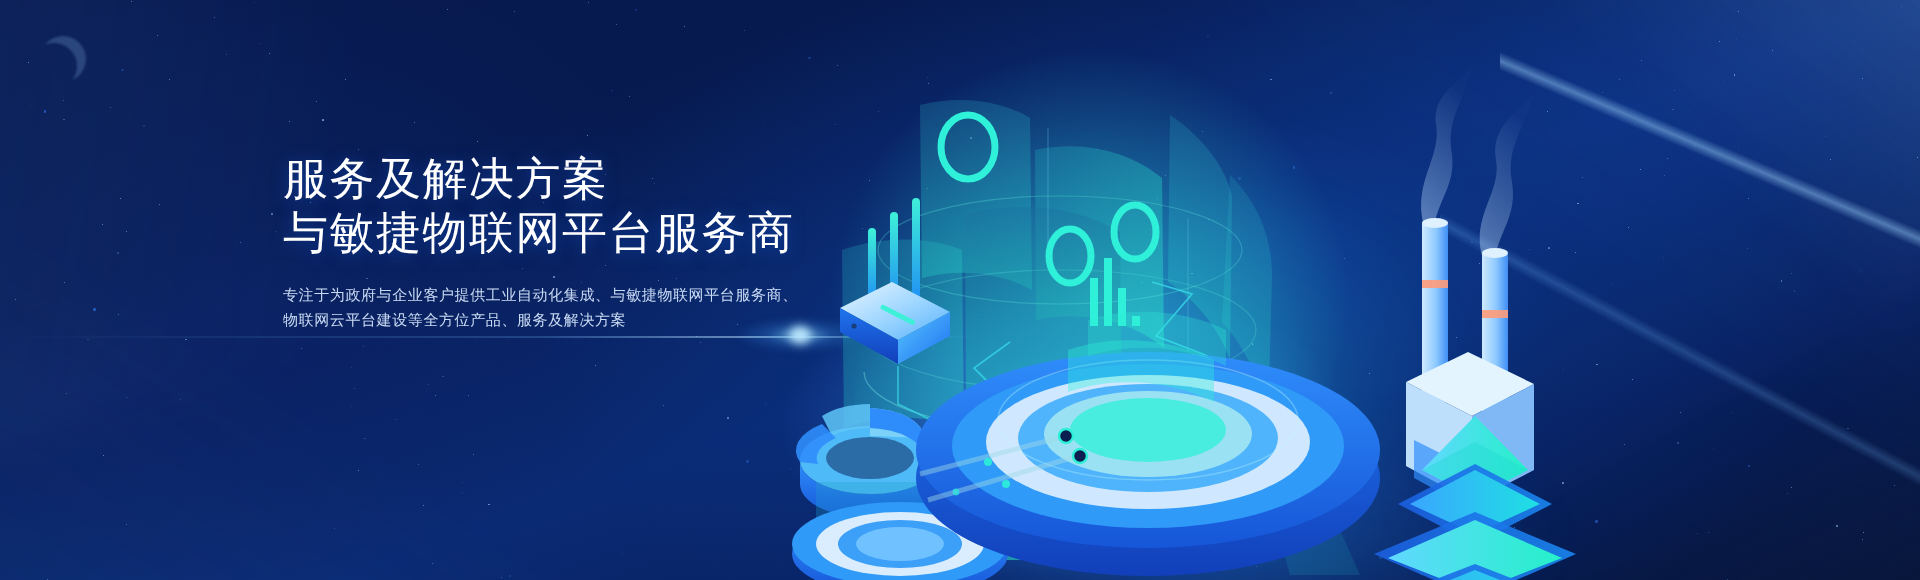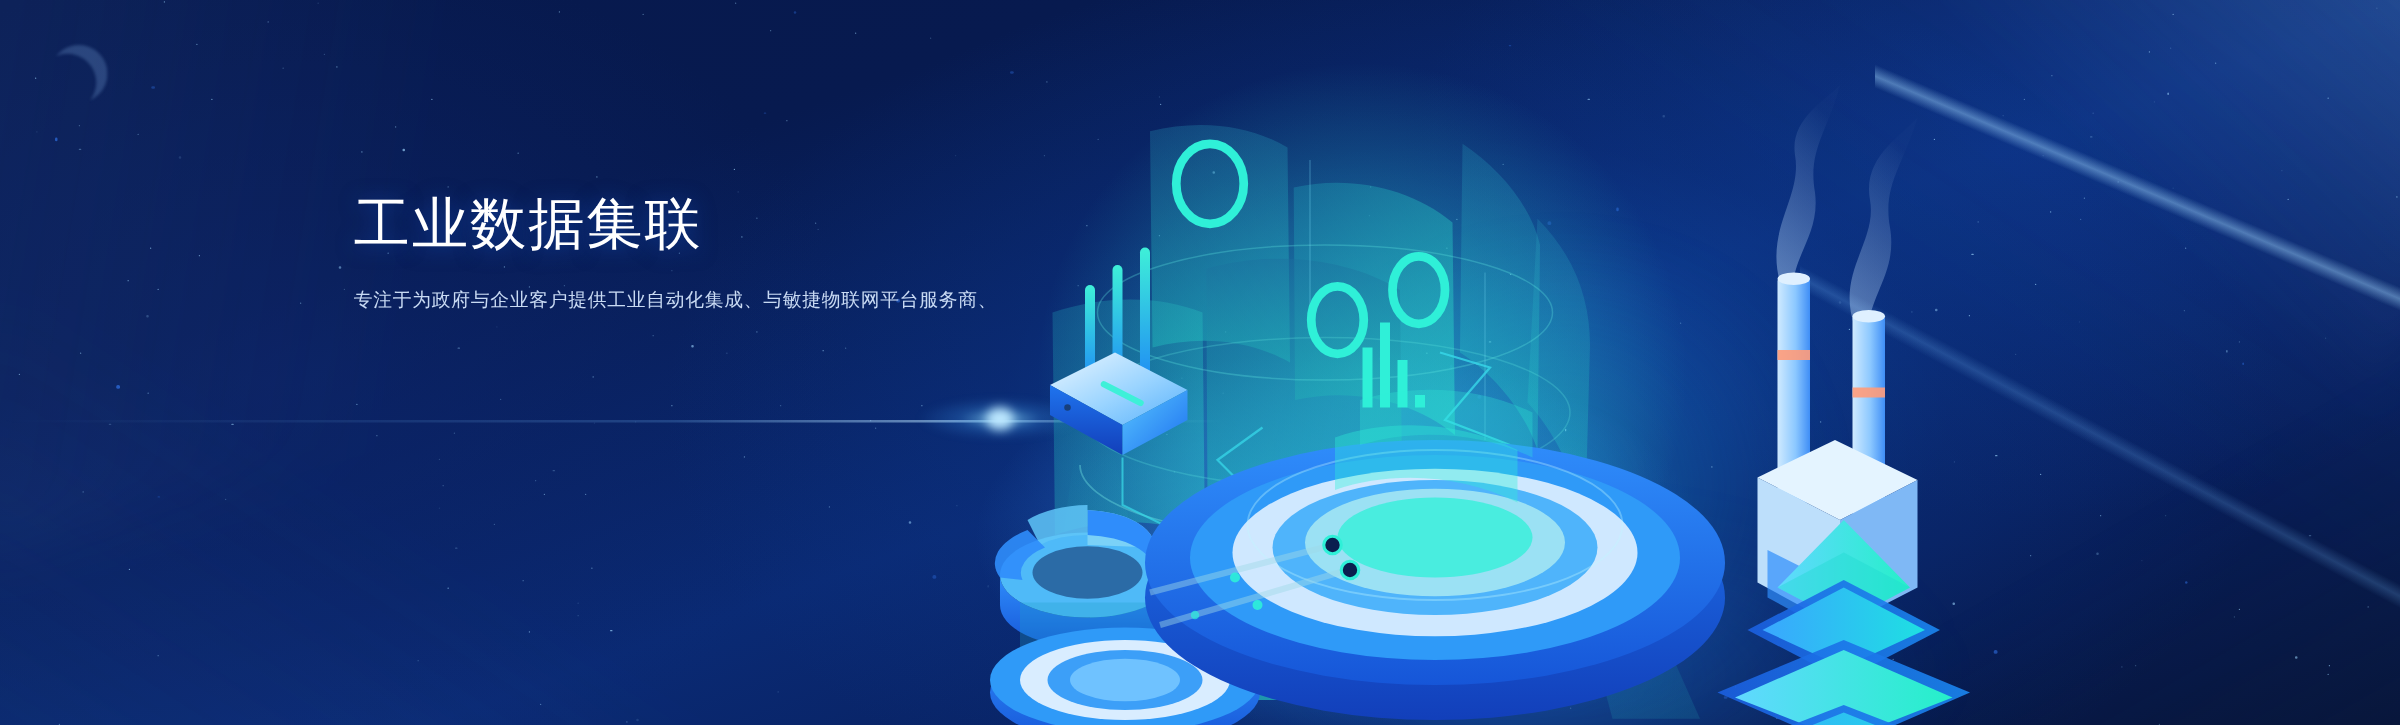--- a/index.html
+++ b/index.html
@@ -352,22 +352,24 @@
       <i style="left: 658.1px; top: 280px; width: 1.1px; height: 1.1px; opacity: 0.65;"></i>
       <i style="left: 285.3px; top: 323.3px; width: 1.1px; height: 1.1px; opacity: 0.58;"></i>
       <i style="left: 1900.9px; top: 5.6px; width: 1.1px; height: 1.1px; opacity: 0.24;"></i>
       <i style="left: 1165.2px; top: 174.5px; width: 1.1px; height: 1.1px; opacity: 0.51;"></i>
       <i style="left: 1514.3px; top: 527.3px; width: 1.1px; height: 1.1px; opacity: 0.46;"></i>
       <i style="left: 1421.4px; top: 573.6px; width: 1.1px; height: 1.1px; opacity: 0.52;"></i>
       <i style="left: 1241.2px; top: 422.4px; width: 1.1px; height: 1.1px; opacity: 0.4;"></i>
     </div>
 
   <div class="copy">
-    <div class="headline">工业数据集联</div>
+    <div class="headline">服务及解决方案</div>
+    <div class="headline">与敏捷物联网平台服务商</div>
     <div class="subcopy">专注于为政府与企业客户提供工业自动化集成、与敏捷物联网平台服务商、</div>
+    <div class="subcopy" style="margin-top:0;">物联网云平台建设等全方位产品、服务及解决方案</div>
   </div>
 
   <div class="art">
   <svg width="1160" height="580" viewBox="0 0 1160 580" xmlns="http://www.w3.org/2000/svg">
     <defs>
       <linearGradient id="gTeal" x1="0" y1="0" x2="0" y2="1">
         <stop offset="0%" stop-color="#1b6e9e" stop-opacity="0.85"></stop>
         <stop offset="100%" stop-color="#23d7c2" stop-opacity="0.9"></stop>
       </linearGradient>
       <linearGradient id="gTeal2" x1="0" y1="0" x2="1" y2="1">

